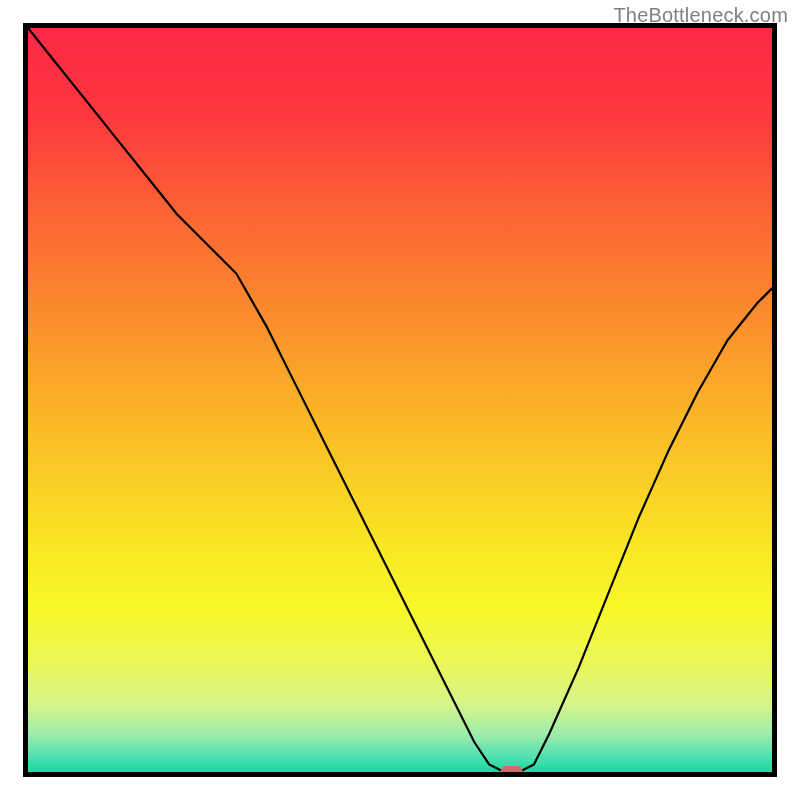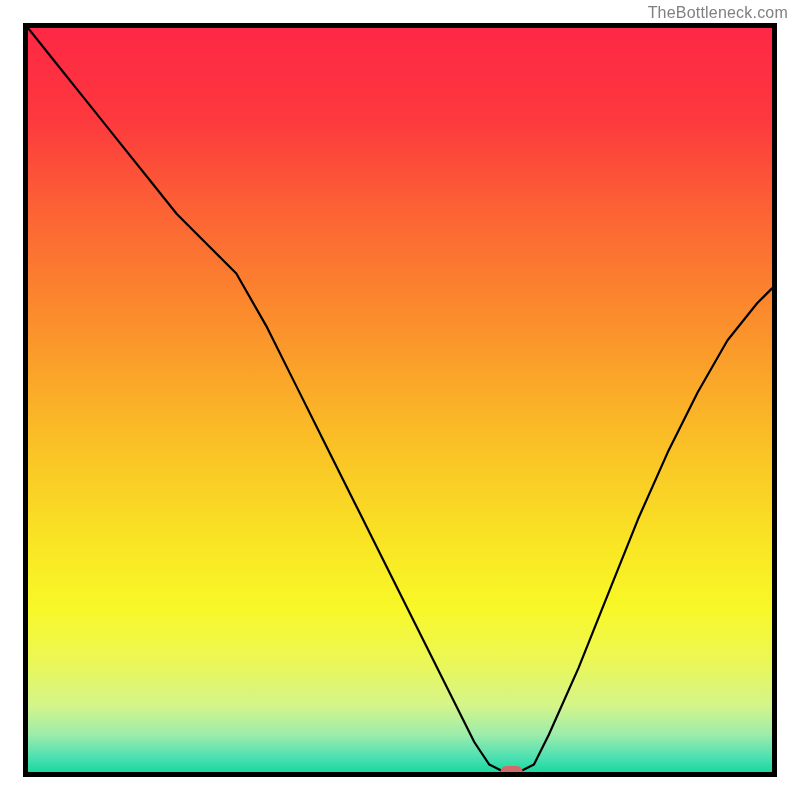--- a/index.html
+++ b/index.html
@@ -13,21 +13,21 @@
   }
   .container {
     position: relative;
     width: 800px;
     height: 800px;
   }
   .watermark {
     position: absolute;
     top: 4px;
     right: 12px;
-    font-size: 16px;
+    font-size: 20px;
     color: #808080;
     font-weight: 500;
     letter-spacing: 0.2px;
   }
   svg {
     display: block;
   }
 </style>
 </head>
 <body>

